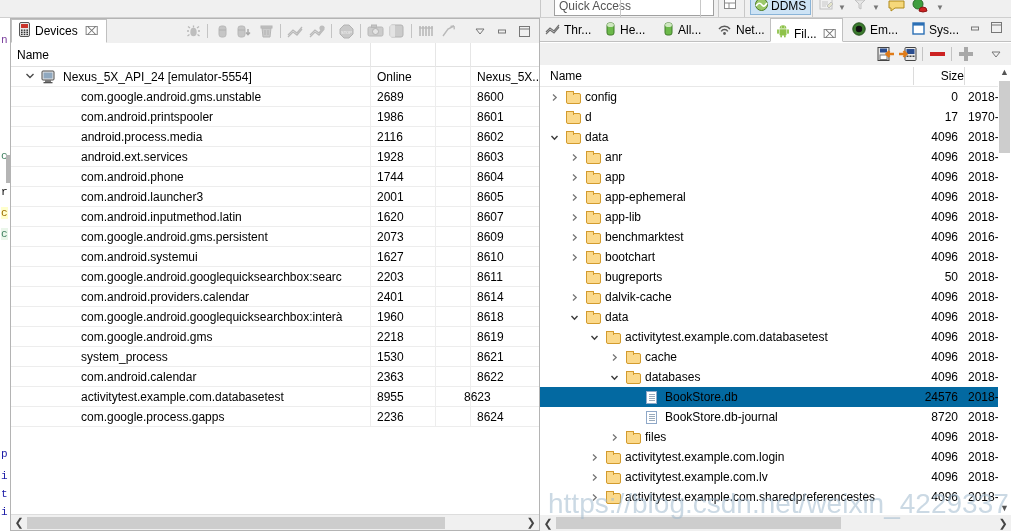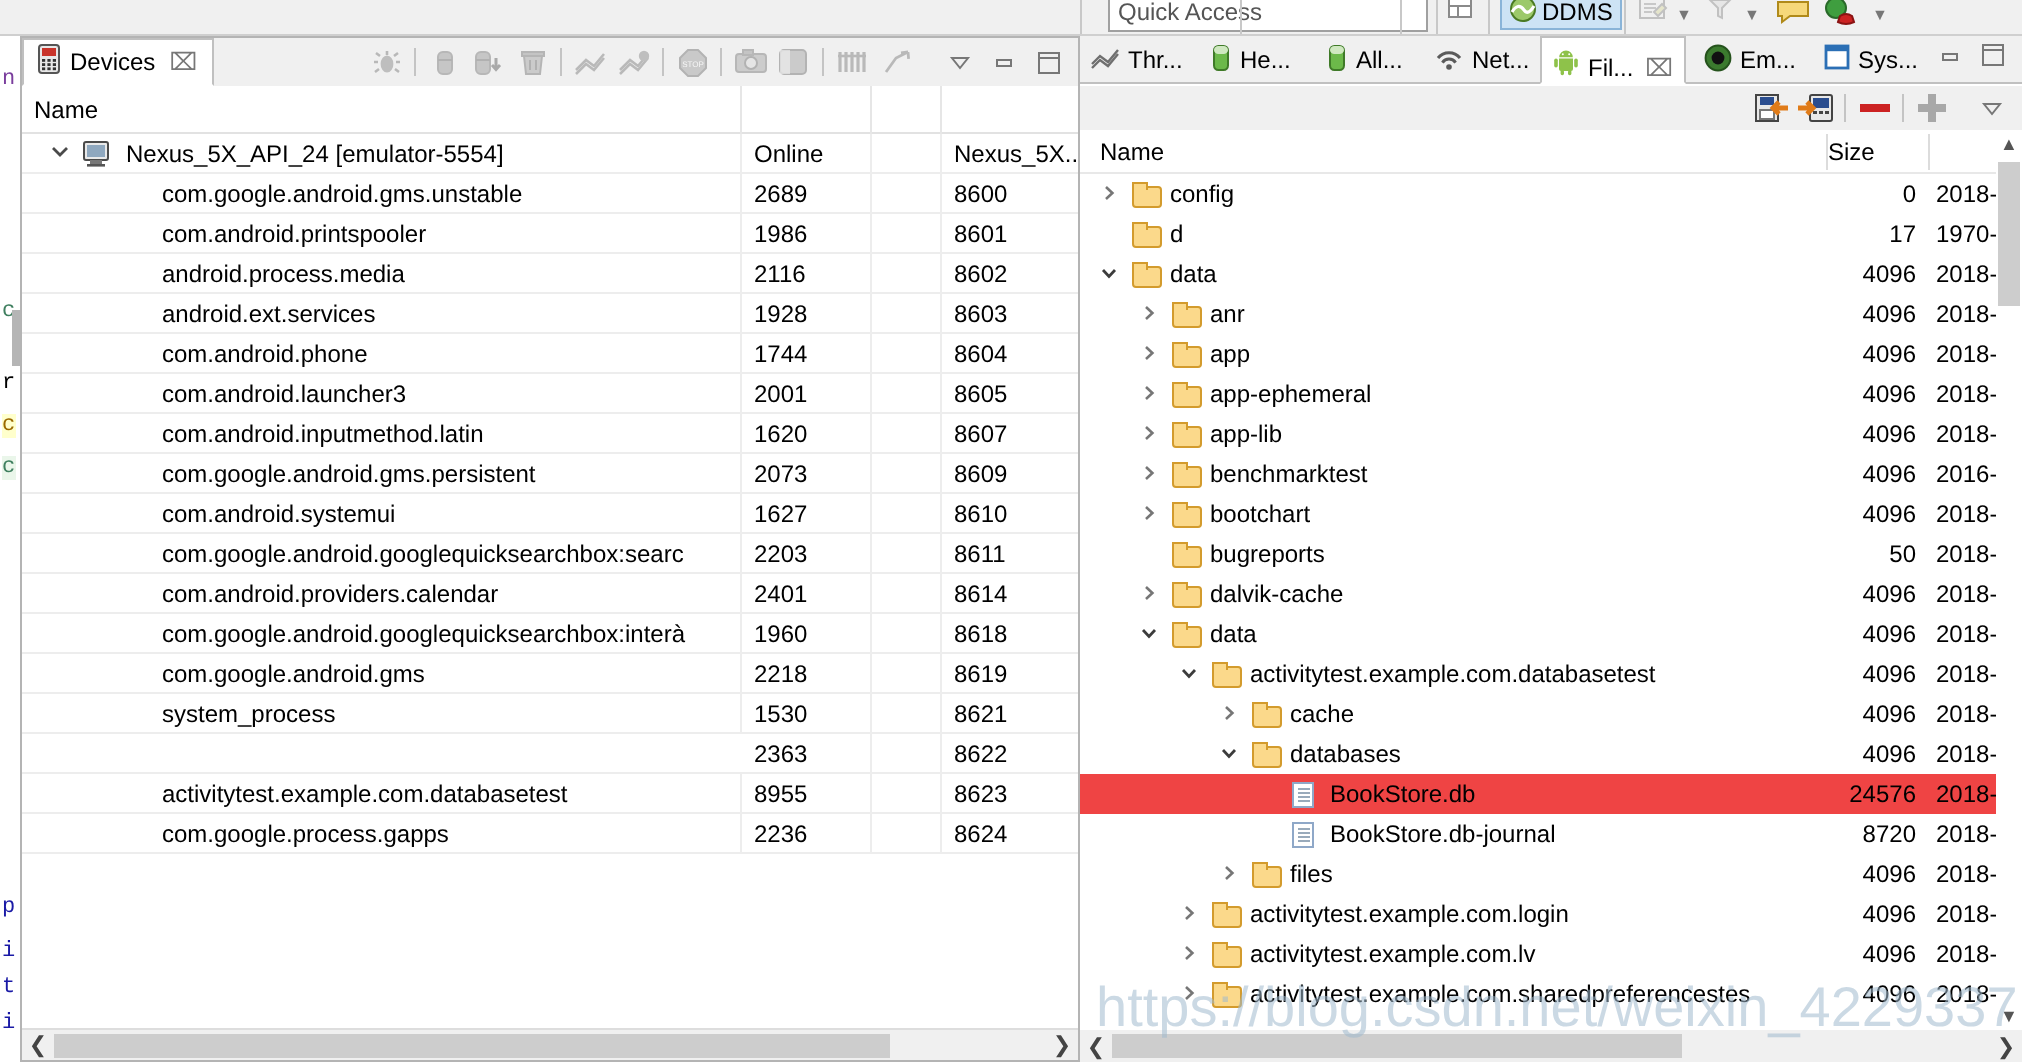--- a/index.html
+++ b/index.html
@@ -83,21 +83,21 @@
     padding:0 5px; font-size:12px; white-space:nowrap; }
   .fe-tab.selected { background:#fff; border:1px solid #c0c0c0; border-bottom:1px solid #fff; }
 
   .fe-toolbar { position:absolute; left:0; right:0; top:25px; height:22px; background:#f0f0f0;}
   .fe-tb-inner { position:absolute; right:4px; top:1px; display:flex; align-items:center; }
   .fe-hdr { position:absolute; left:0; right:0; top:47px; height:22px; background:#fff;
     border-bottom:1px solid #e8e8e8; }
   .fe-hdr-cell { position:absolute; top:0; height:22px; line-height:22px; font-size:12px; white-space:nowrap; }
   .fe-body { position:absolute; left:0; right:13px; top:69px; bottom:16px; overflow:hidden; background:#fff; }
   .frow { position:relative; height:20px; white-space:nowrap; }
-  .frow.selected { background:#ef4444; }
+  .frow.selected { background:#0369a1; }
   .fname { position:absolute; top:0; height:20px; line-height:20px; font-size:12px; white-space:nowrap; }
   .fsize { position:absolute; top:0; height:20px; line-height:20px; font-size:12px;
      width:58px; text-align:right; }
   .fdate { position:absolute; top:0; height:20px; line-height:20px; font-size:12px; }
   .farrow { position:absolute; top:0; height:20px; line-height:20px; color:#767676; font-size:10px; }
 
   .vscroll { position:absolute; right:0; top:47px; bottom:16px; width:13px; background:#fff; }
   .vs-up, .vs-dn { width:13px; height:14px; display:flex; align-items:center; justify-content:center;
      color:#555; font-size:9px; }
   .vs-thumb { position:absolute; left:1px; width:11px; background:#cdcdcd; }
@@ -427,29 +427,30 @@
             <div class="gcell" style="left:425px; width:35px;"></div>
             <div class="gcell" style="left:460px; width:68px; border-right:none;">8619</div>
           </div>
           <div class="grow">
             <div class="gcell c0" style="left:0; width:360px; padding-left:70px;">system_process</div>
             <div class="gcell" style="left:360px; width:65px;">1530</div>
             <div class="gcell" style="left:425px; width:35px;"></div>
             <div class="gcell" style="left:460px; width:68px; border-right:none;">8621</div>
           </div>
           <div class="grow">
+            <div class="gcell c0" style="left:0; width:360px; padding-left:70px;">com.android.calendar</div>
             <div class="gcell" style="left:360px; width:65px;">2363</div>
             <div class="gcell" style="left:425px; width:35px;"></div>
             <div class="gcell" style="left:460px; width:68px; border-right:none;">8622</div>
           </div>
           <div class="grow">
             <div class="gcell c0" style="left:0; width:360px; padding-left:70px;">activitytest.example.com.databasetest</div>
             <div class="gcell" style="left:360px; width:65px;">8955</div>
             <div class="gcell" style="left:425px; width:35px;"></div>
-            <div class="gcell" style="left:460px; width:68px; border-right:none;">8623</div>
+            <div class="gcell" style="left:447px; width:68px; border-right:none;">8623</div>
           </div>
           <div class="grow">
             <div class="gcell c0" style="left:0; width:360px; padding-left:70px;">com.google.process.gapps</div>
             <div class="gcell" style="left:360px; width:65px;">2236</div>
             <div class="gcell" style="left:425px; width:35px;"></div>
             <div class="gcell" style="left:460px; width:68px; border-right:none;">8624</div>
           </div>
         </div>
     </div>
 
@@ -592,21 +593,21 @@
           <svg width="12" height="12" viewBox="0 0 12 12">
               <polygon points="2,4 10,4 6,9" fill="none" stroke="#777"></polygon>
             </svg>
         </div>
       </div>
     </div>
 
     <div class="fe-hdr">
       <div class="fe-hdr-cell" style="left:10px;">Name</div>
       <div style="position:absolute; left:373px; top:2px; width:1px; height:18px; background:#dcdcdc;"></div>
-      <div class="fe-hdr-cell" style="left:374px; width:40px; ">Size</div>
+      <div class="fe-hdr-cell" style="left:384px; width:40px; text-align:right;">Size</div>
       <div style="position:absolute; left:424px; top:2px; width:1px; height:18px; background:#dcdcdc;"></div>
       <div class="fe-hdr-cell" style="left:430px;margin-top:16px;">Date</div>
     </div>
 
     <div class="fe-body">
       <div id="fe-rows">
           <div class="frow">
             <div class="farrow" style="left:10px;"><svg width="9" height="9" viewBox="0 0 9 9" style="vertical-align:middle">
                 <polyline points="3,1.5 6.2,4.5 3,7.5" fill="none" stroke="#767676" stroke-width="1.3"></polyline>
               </svg></div>

